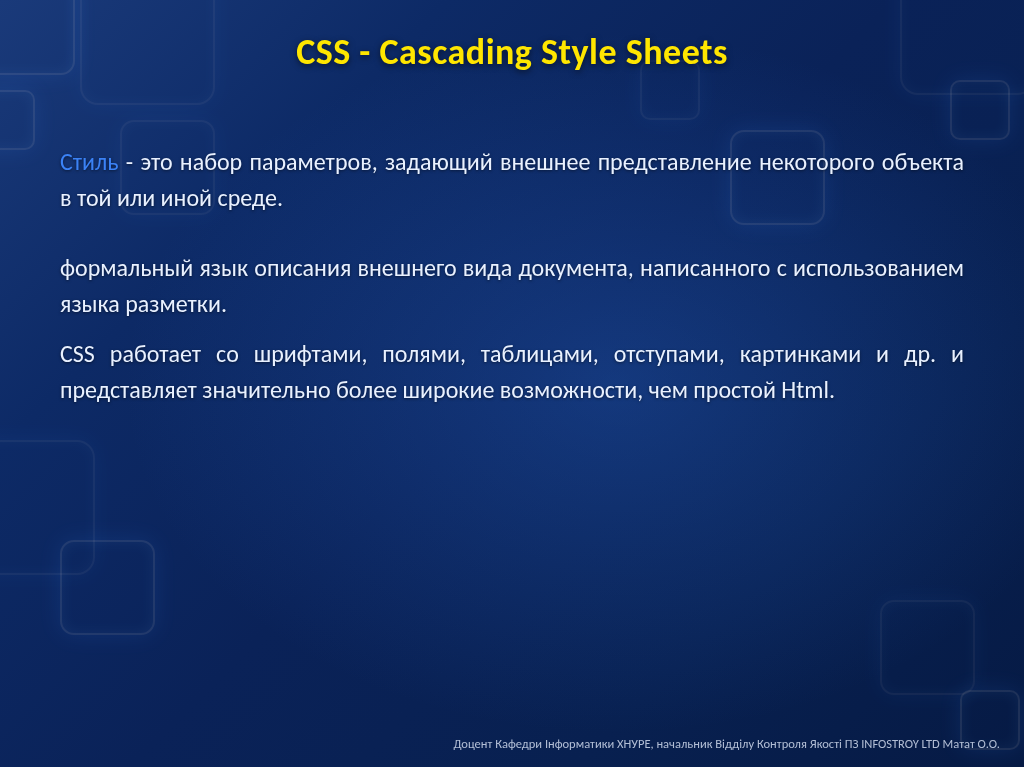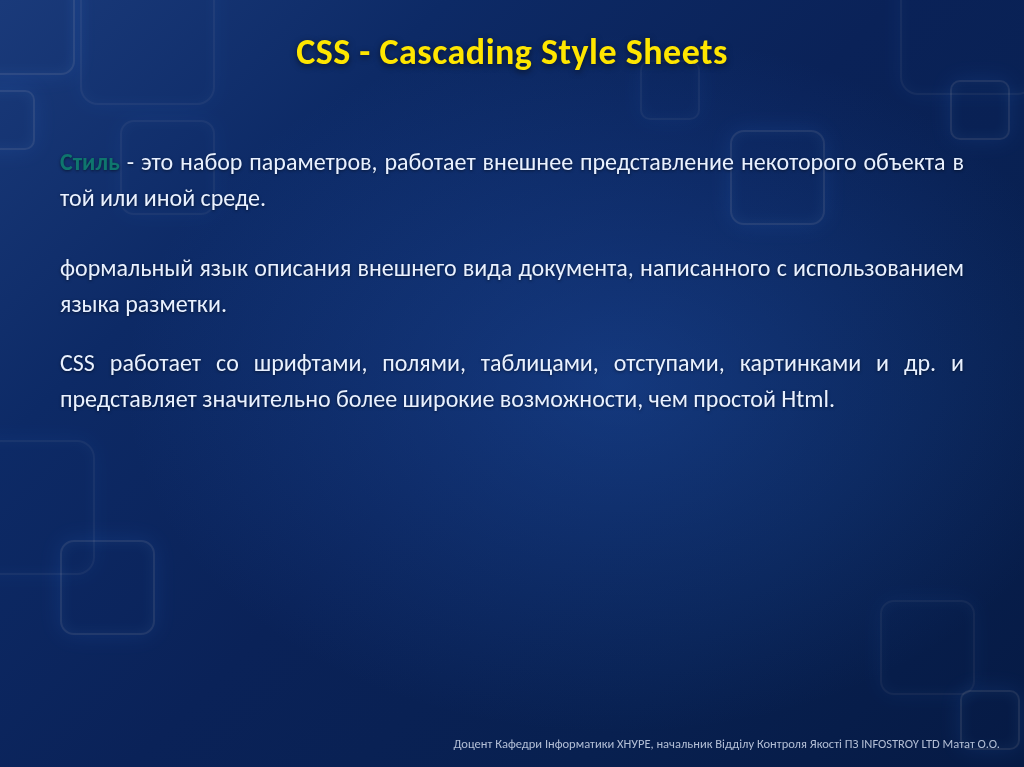--- a/index.html
+++ b/index.html
@@ -54,21 +54,21 @@
   .body {
     font-size: 24px;
     line-height: 1.5;
     color: #e9f1ff;
     text-shadow: 0 1px 3px rgba(0,0,0,0.5);
   }
 
   .para { margin-bottom: 34px; text-align: justify; }
   .para.last { margin-bottom: 6px; }
 
-  .kw { color: #0f766e; font-weight: 700; }
+  .kw { color: #3b82f6; font-weight: 400; }
 
   .footer {
     position: absolute;   
     right: 24px;
     bottom: 14px;
     text-align: center;
     font-size: 12.5px;
     line-height: 1.45;
     color: #cfd9ec;
     opacity: .85;
@@ -91,25 +91,25 @@
 <div class="deco md d11 fainter"></div>
 <div class="deco sm d12 faint"></div>
 
 <div class="slide">
 
   <h1 class="title">CSS - Cascading Style Sheets</h1>
 
   <div class="body">
 
     <div class="para">
-      <span class="kw">Стиль</span><span> - это набор параметров, работает внешнее представление некоторого объекта в той или иной среде.</span>
+      <span class="kw">Стиль</span><span> - это набор параметров, задающий внешнее представление некоторого объекта в той или иной среде.</span>
     </div>
 
 
-    <div class="para" style="margin-bottom:23px;">формальный язык описания внешнего вида документа, написанного с использованием языка разметки.</div>
+    <div class="para" style="margin-bottom:14px;">формальный язык описания внешнего вида документа, написанного с использованием языка разметки.</div>
 
     <div class="para last">CSS работает со шрифтами, полями, таблицами, отступами, картинками и др. и представляет значительно более широкие возможности, чем простой Html.</div>
 
   </div>
 
 </div>
 
 <div class="footer">
   <div>Доцент Кафедри Інформатики ХНУРЕ, начальник Відділу Контроля Якості ПЗ INFOSTROY LTD Матат О.О.</div>
 </div>

